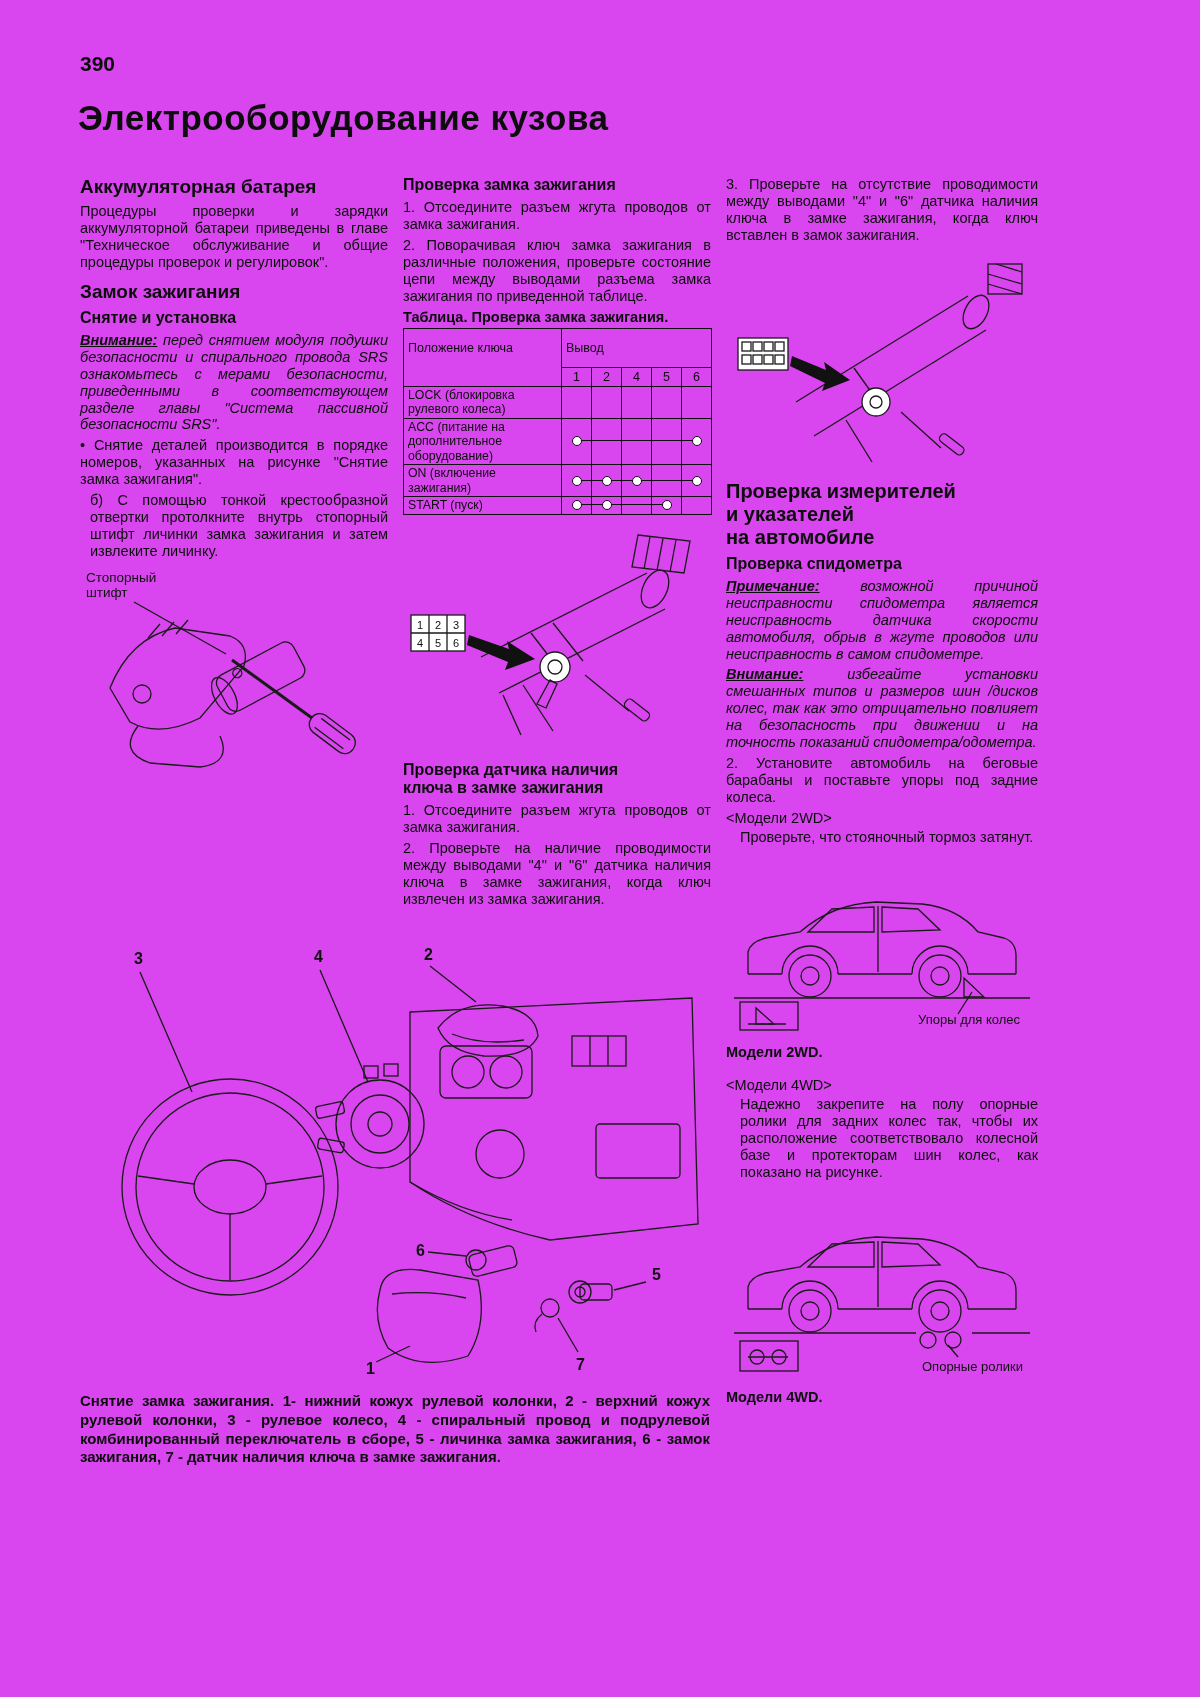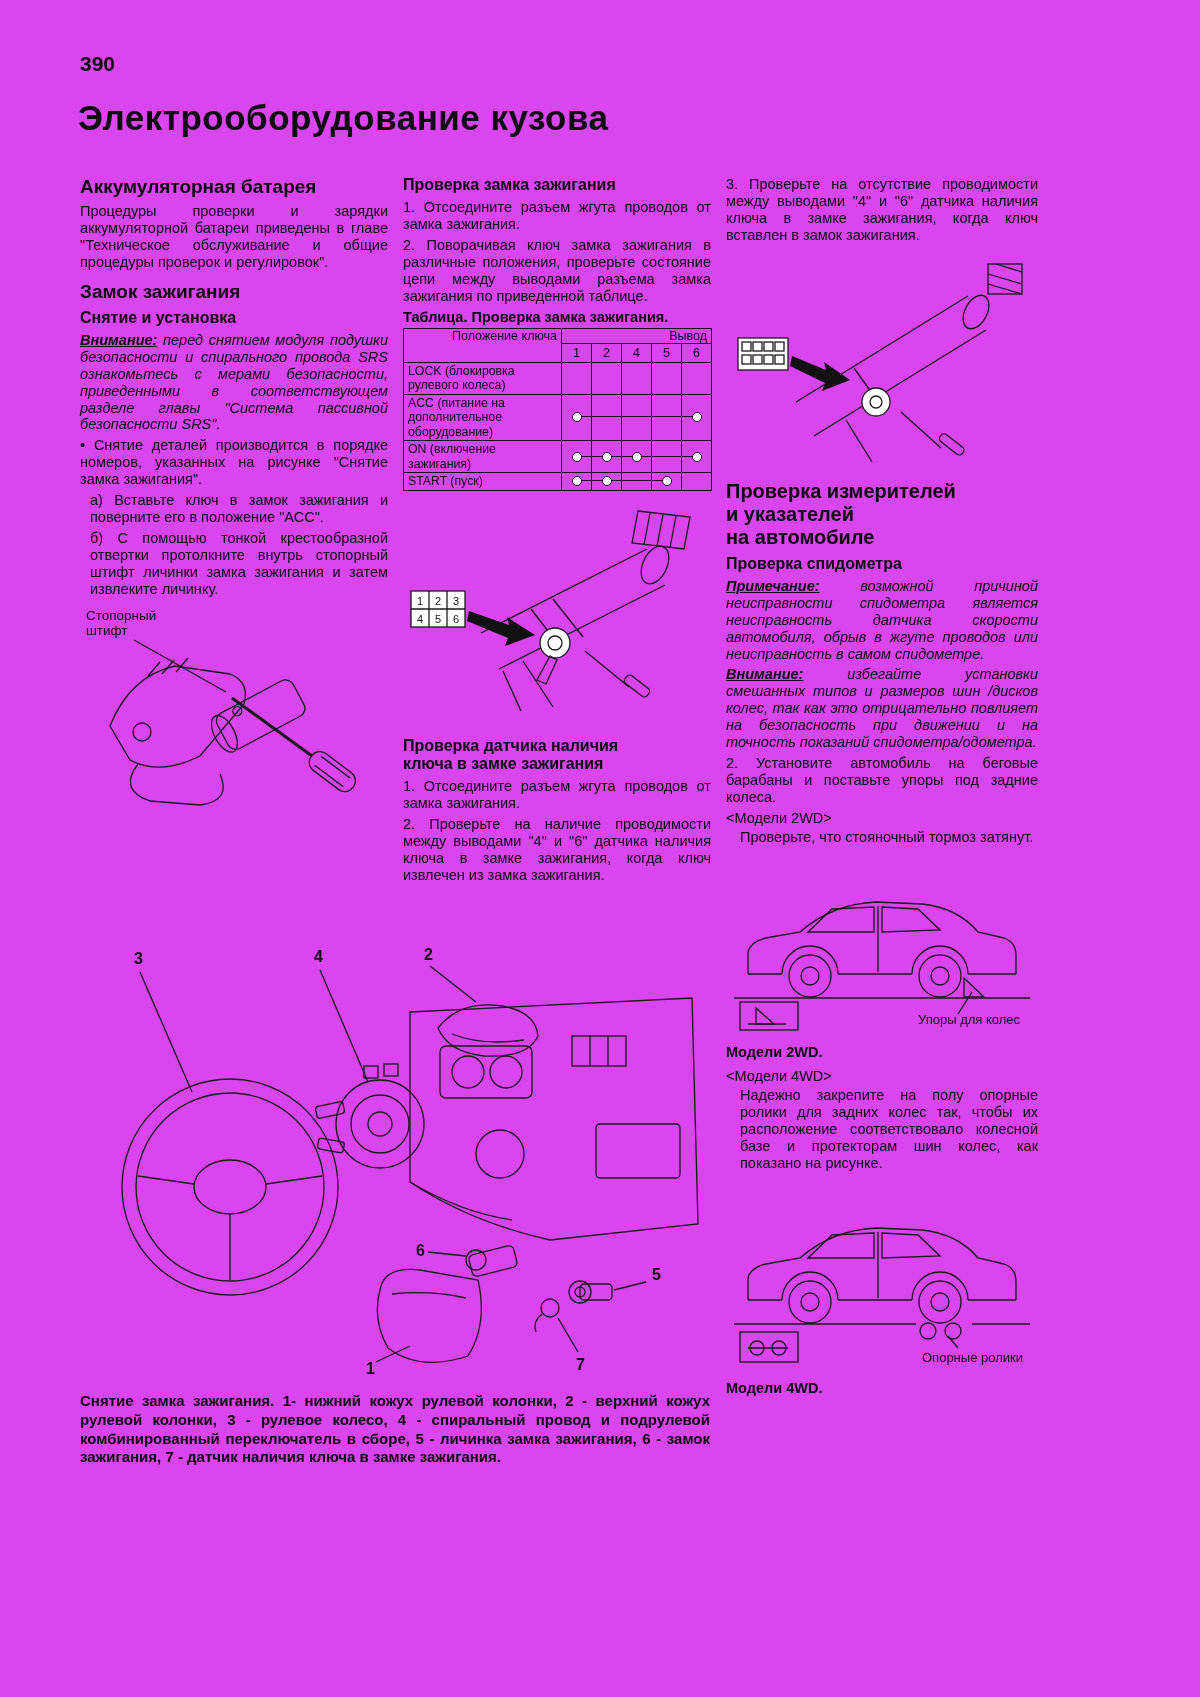--- a/index.html
+++ b/index.html
@@ -29,21 +29,21 @@
   .bold-cap { font-weight:bold; margin:2px 0 6px 0; }
   .tag { margin:4px 0 2px 0; }
 
   .fig { margin:6px 0; position:relative; }
   svg text { font-family:"Liberation Sans", sans-serif; }
 
   
   .tbl-title { font-size:14.5px; font-weight:bold; margin:4px 0 3px 0; }
   .ign-table { border-collapse:collapse; width:100%; margin:0 0 8px 0; table-layout:fixed; }
   .ign-table th, .ign-table td { border:1px solid #111; }
-  .ign-table th { font-size:12.5px; font-weight:normal; padding:0 4px; text-align:right; vertical-align:top; }
+  .ign-table th { font-size:12.5px; font-weight:normal; padding:12px 4px; text-align:left; vertical-align:top; }
   .ign-table th.term-num { text-align:center; padding:2px 0; }
   .col-label { width:158px; }
   .tbl-label { font-size:12.3px; line-height:1.18; padding:1px 4px; vertical-align:middle; }
   .tbl-term  { position:relative; }
   .line-mid::before, .line-start::before, .line-end::before {
     content:""; position:absolute; top:50%; margin-top:-1px; border-top:1.5px solid #111;
   }
   .line-mid::before   { left:-1px; right:-1px; }
   .line-start::before { left:50%;  right:-1px; }
   .line-end::before   { left:-1px; right:50%; }
@@ -65,21 +65,20 @@
   <div class="col col1">
     <div class="h-large">Аккумуляторная батарея</div>
     <p>Процедуры проверки и зарядки аккумуляторной батареи приведены в главе "Техническое обслуживание и общие процедуры проверок и регулировок".</p>
 
     <div class="h-large mt">Замок зажигания</div>
     <div class="h-med">Снятие и установка</div>
 
     <p class="note"><span class="lead">Внимание:</span><span> перед снятием модуля подушки безопасности и спирального провода SRS ознакомьтесь с мерами безопасности, приведенными в соответствующем разделе главы "Система пассивной безопасности SRS".</span></p>
 
     <p>• Снятие деталей производится в порядке номеров, указанных на рисунке "Снятие замка зажигания".</p>
-    <p class="substep">а) Вставьте ключ в замок зажигания и поверните его в положение "АСС".</p>
     <p class="substep">б) С помощью тонкой крестообразной отвертки протолкните внутрь стопорный штифт личинки замка зажигания и затем извлеките личинку.</p>
 
     <div class="fig">
       <svg width="306" height="210" viewBox="0 0 306 210">
         <g fill="none" stroke="#1a1a1a" stroke-width="1.3">
           <line x1="54" y1="36" x2="146" y2="88"></line>
           <path d="M30,122 Q50,72 95,62 L150,70 Q170,78 164,100 L120,152 Q80,172 50,156 Z"></path>
           <path d="M58,160 Q38,186 70,197 L120,201 Q152,197 140,170"></path>
           <line x1="68" y1="72" x2="80" y2="58"></line>
           <line x1="82" y1="70" x2="94" y2="56"></line>
@@ -304,21 +303,21 @@
           <line x1="22" y1="172" x2="60" y2="172"></line>
           <line x1="232" y1="162" x2="246" y2="140"></line>
         </g>
         <g fill="#111" font-size="13">
           <text x="192" y="172">Упоры для колес</text>
         </g>
       </svg>
     </div>
     <p class="bold-cap">Модели 2WD.</p>
 
-    <p class="tag" style="margin-top:7px">&lt;Модели 4WD&gt;</p>
+    <p class="tag" style="margin-top:16px">&lt;Модели 4WD&gt;</p>
     <p class="indent">Надежно закрепите на полу опорные ролики для задних колес так, чтобы их расположение соответствовало колесной базе и протекторам шин колес, как показано на рисунке.</p>
 
     <div class="fig">
       <svg width="312" height="192" viewBox="0 0 312 192">
         <g fill="none" stroke="#1a1a1a" stroke-width="1.3">
           <path d="M22,122 L22,100 Q24,90 40,86 L74,80 Q106,52 150,50 L196,52 Q232,56 252,80 L278,86 Q290,90 290,104 L290,122"></path>
           <path d="M22,122 L56,122 M112,122 L186,122 M242,122 L290,122"></path>
           <path d="M56,122 A28,28 0 0 1 112,122"></path>
           <path d="M186,122 A28,28 0 0 1 242,122"></path>
           <path d="M82,80 L106,57 L148,55 L148,80 Z"></path>

